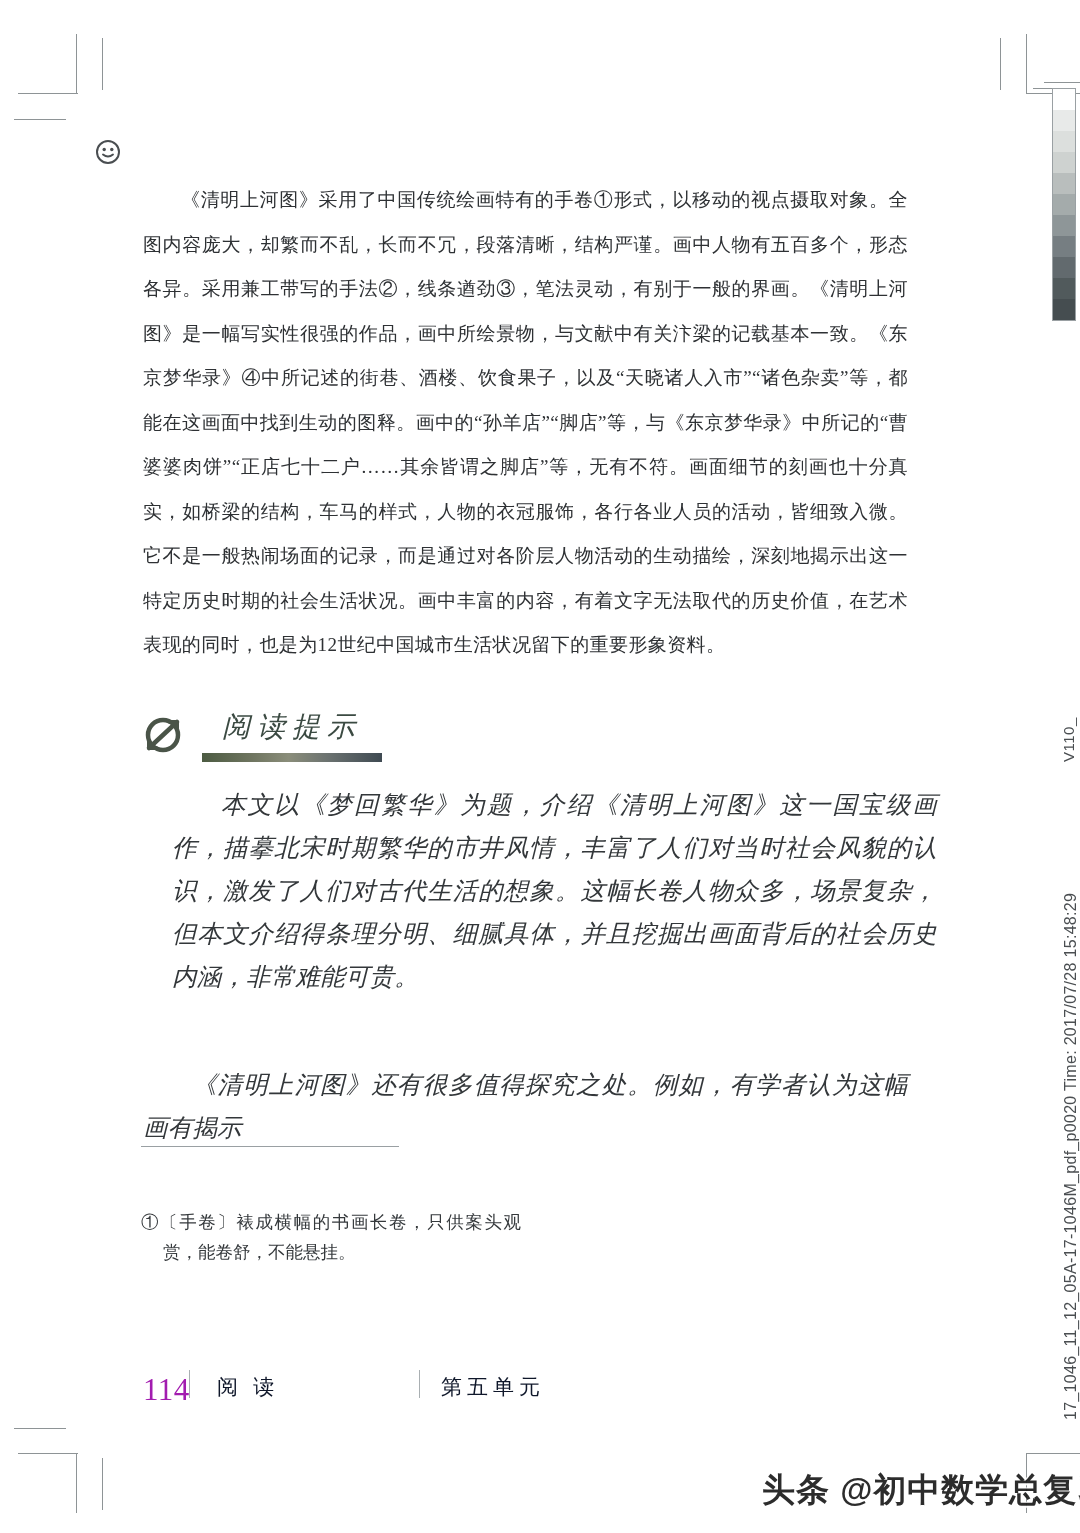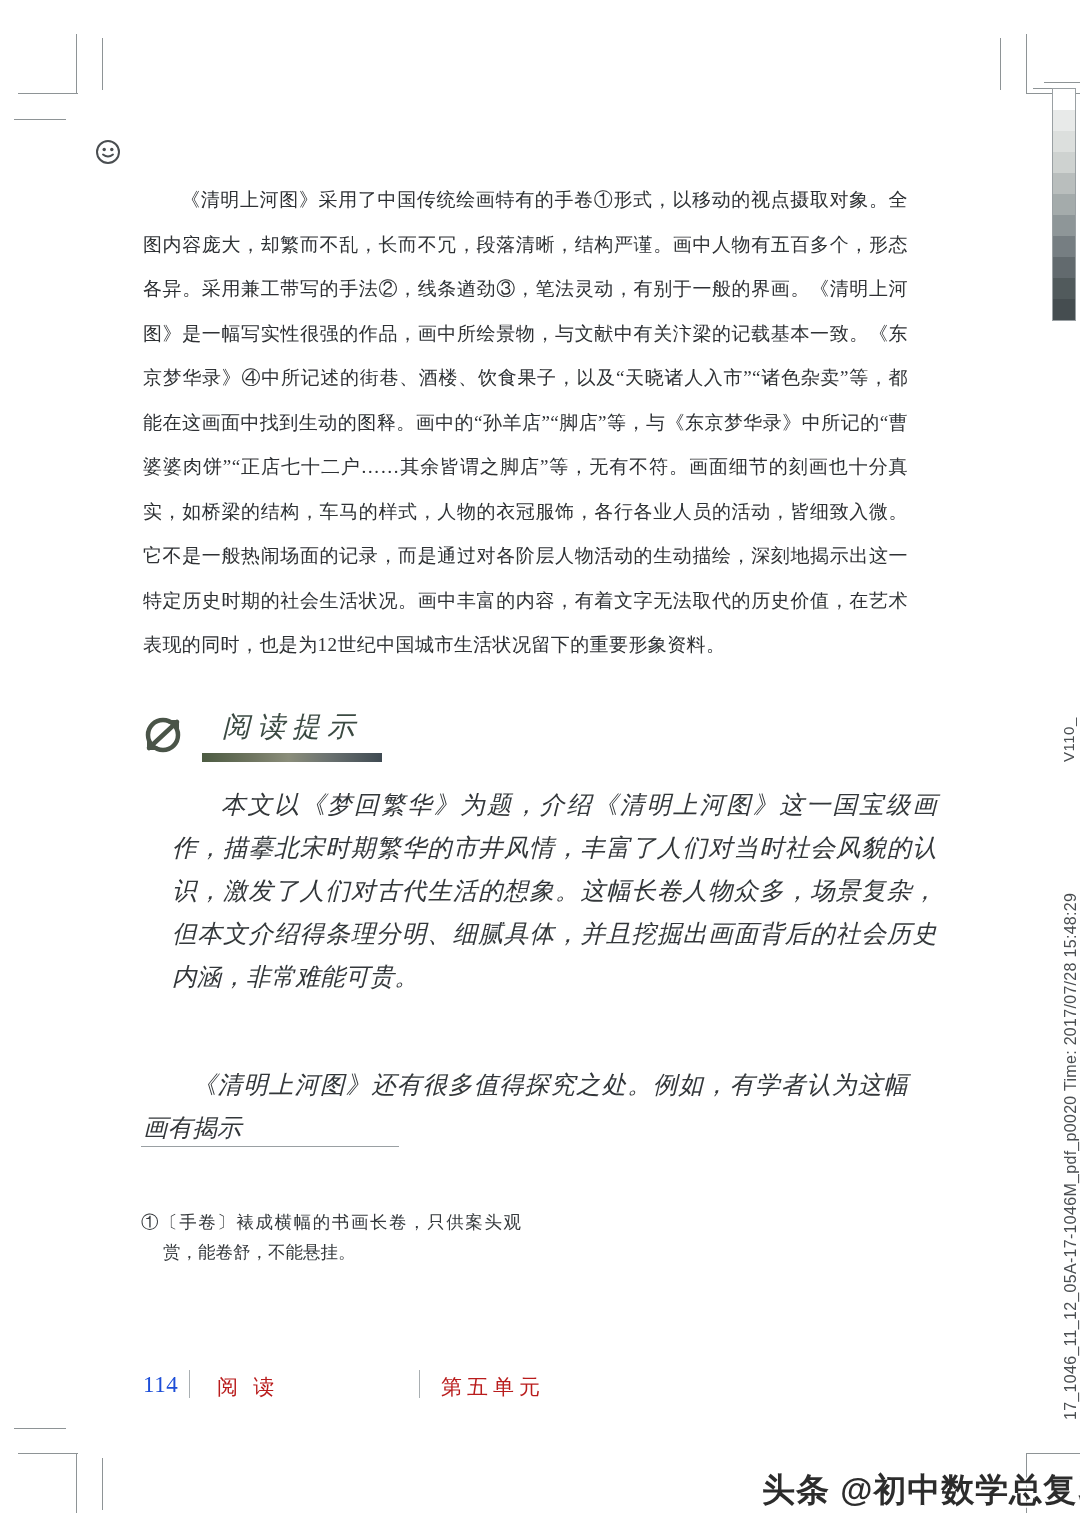--- a/index.html
+++ b/index.html
@@ -145,36 +145,36 @@
     position: absolute;
     left: 143px;
     top: 1370px;
     width: 420px;
     height: 34px;
   }
   .footer-page {
     position: absolute;
     left: 0;
     top: 2px;
-    font-size: 23px;
-    color: #1d4ed8;
+    font-size: 31px;
+    color: #a21caf;
     letter-spacing: 0.5px;
   }
   .footer-div {
     position: absolute;
     width: 1px;
     height: 28px;
     background: #a9afb2;
     top: 0px;
   }
   .footer-sec {
     position: absolute;
     top: 3px;
     font-size: 21px;
-    color: #b91c1c;
+    color: #0f172a;
     letter-spacing: 5px;
     white-space: nowrap;
   }
 
   
   .gray-strip {
     position: absolute;
     left: 1052px;
     top: 88px;
     width: 22px;

